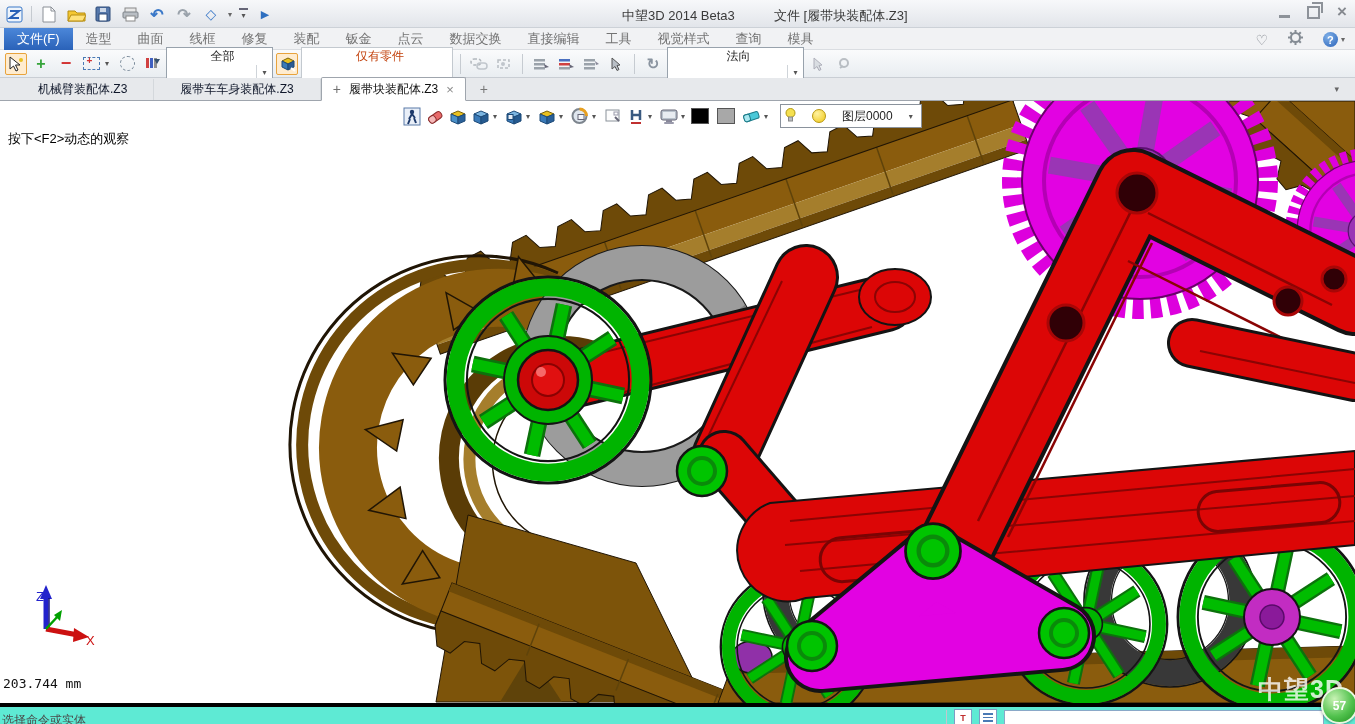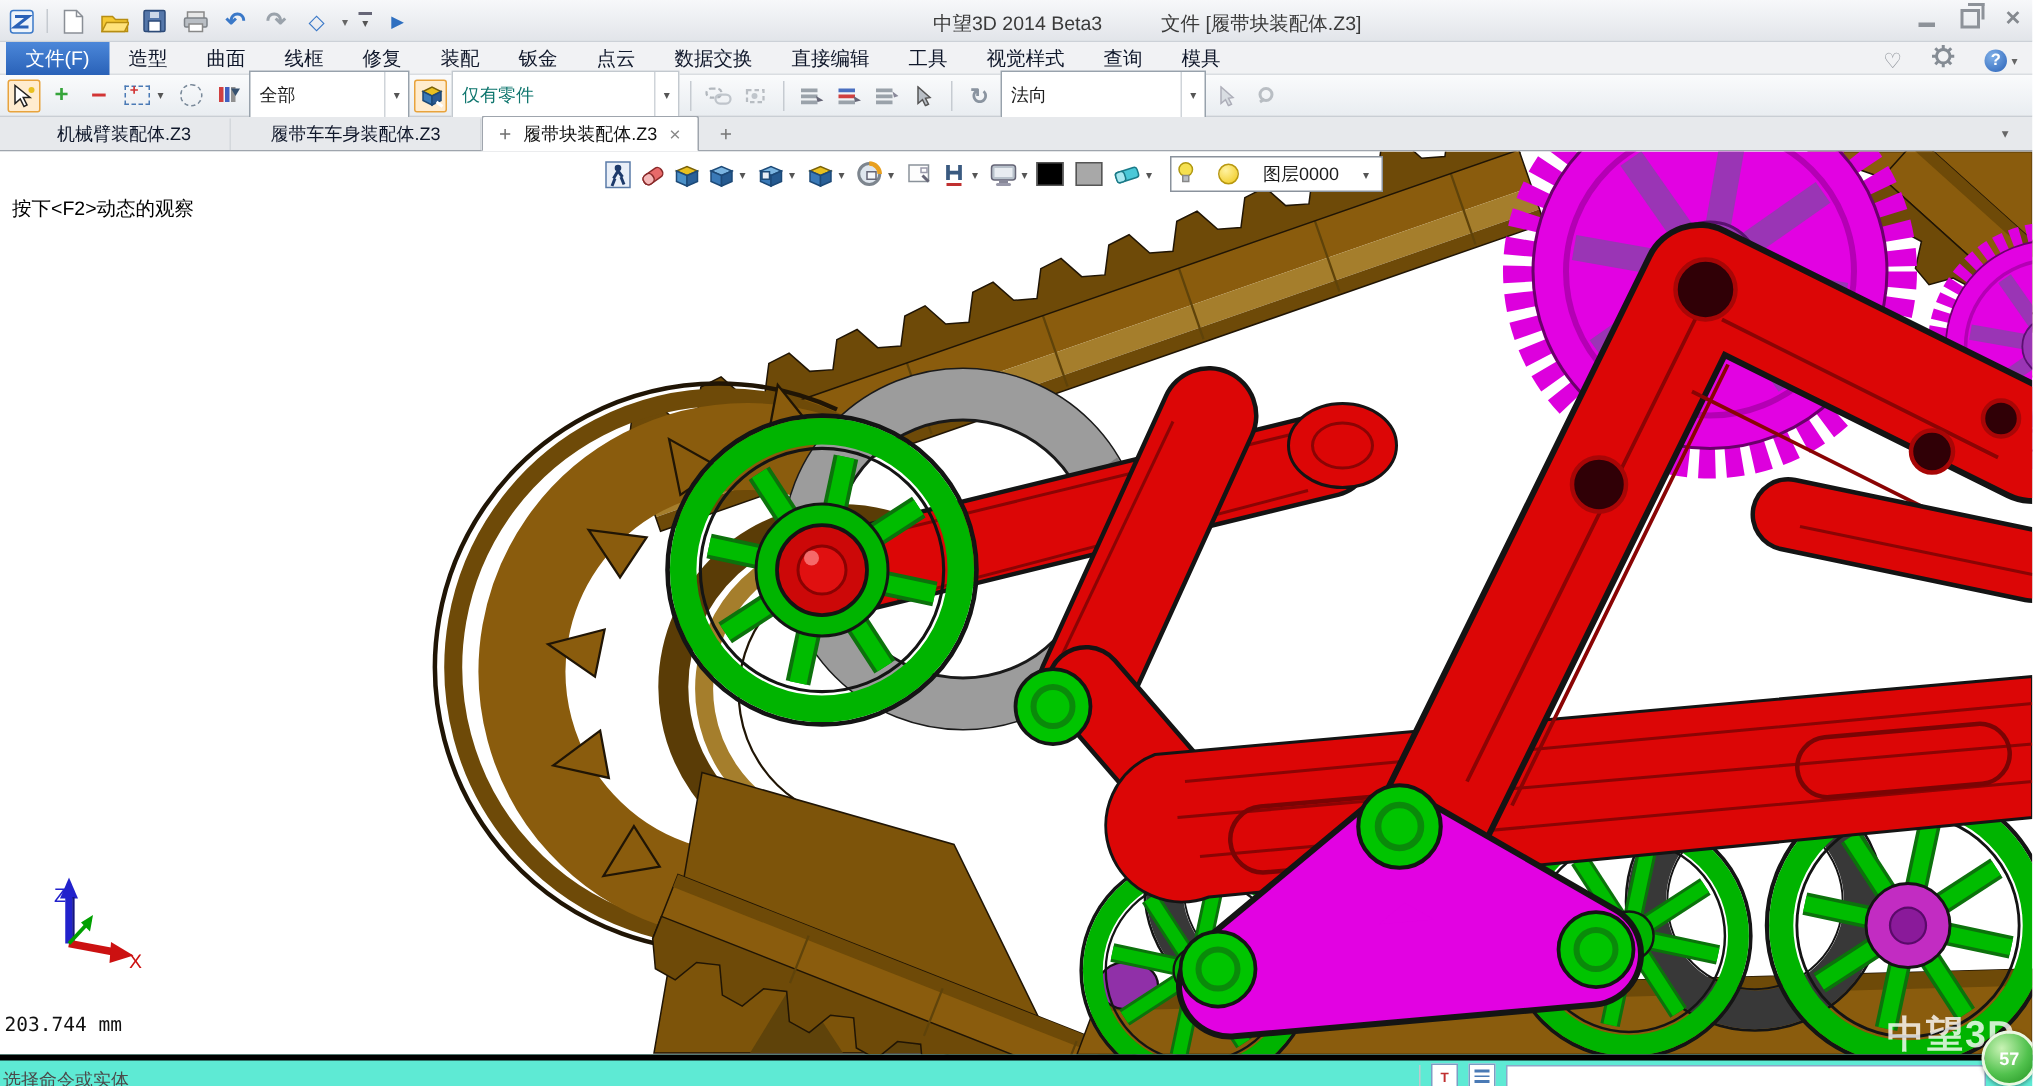--- a/index.html
+++ b/index.html
@@ -20,42 +20,42 @@
   .caretbar i{display:block;width:9px;height:2px;background:#667;margin-bottom:1px;}
   .app-title{position:absolute;left:622px;top:7px;font-size:13px;color:#3a3a3a;}
   .doc-title{position:absolute;left:762px;top:7px;font-size:13px;color:#3a3a3a;margin-left:12px;}
   .winbtns{position:absolute;right:8px;top:5px;display:flex;gap:17px;align-items:center;}
   .wmin{width:11px;height:3px;background:#8d9299;margin-top:8px;}
   .wrest{width:9px;height:9px;border:2px solid #8d9299;position:relative;}
   .wrest:after{content:"";position:absolute;left:3px;top:-6px;width:9px;height:9px;border:2px solid #8d9299;border-bottom:none;border-left:none;}
   .wclose{color:#85898f;font-size:17px;font-weight:bold;line-height:14px;}
   
   .menubar{top:28px;height:22px;background:#f1f2f4;display:flex;align-items:flex-start;padding-left:4px;border-bottom:1px solid #dadde1;}
-  .menu-item{padding:2px 13px;font-size:13px;color:#0f172a;white-space:nowrap;}
+  .menu-item{padding:2px 13px;font-size:13px;color:#737373;white-space:nowrap;}
   .menu-item.active{background:linear-gradient(#4b87d9,#2a62b8);color:#fff;}
   .menu-right{position:absolute;right:10px;top:2px;display:flex;gap:20px;align-items:center;}
   .heart{color:#8a8f96;font-size:14px;}
   .helpc{width:15px;height:15px;border-radius:50%;background:radial-gradient(circle at 35% 30%,#7fb0e8,#2a62b8);
     color:#fff;font-size:11px;font-weight:bold;display:flex;align-items:center;justify-content:center;}
   
   .toolbar{top:50px;height:28px;background:linear-gradient(#fafbfc,#e9edf1);border-bottom:1px solid #c9ced4;
     display:flex;align-items:center;gap:3px;padding-left:5px;}
   .ticon{min-width:22px;height:22px;border:1px solid transparent;display:flex;align-items:center;justify-content:center;box-sizing:border-box;}
   .ticon.hl{background:#ffeccf;border:1px solid #e8a33d;border-radius:2px;}
   .tplus{color:#35a43a;font-weight:bold;font-size:16px;}
   .tminus{color:#d23434;font-weight:bold;font-size:18px;}
   .winsel{width:15px;height:11px;border:1px dashed #4a7ab5;position:relative;}
   .winsel b{position:absolute;left:3px;top:-3px;color:#d23434;font-size:10px;}
   .circsel{width:13px;height:13px;border:1px dashed #7a8a9a;border-radius:50%;}
   .sep{width:1px;height:20px;background:#c6cbd1;margin:0 4px;}
   .combo{height:33px;background:#fff;border:1px solid #98a2ac;display:flex;align-items:center;font-size:12px;
-    padding-left:6px;color:#1d1d1d;box-sizing:border-box;}
+    padding-left:6px;color:#1d1d1d;box-sizing:border-box;flex-direction:column;}
   .combo .dd{margin-left:auto;width:15px;height:100%;border-left:1px solid #cfd4d9;display:flex;align-items:center;justify-content:center;}
   .dd:after{content:"▾";font-size:8px;color:#555;}
-  .combo.disabled{color:#0f766e;border-color:#c3c9cf;gap:16px;}
+  .combo.disabled{color:#c2410c;border-color:#c3c9cf;gap:16px;}
   .grayicon{opacity:.55;}
   .rot{color:#8a94a0;font-size:15px;font-weight:bold;}
   
   .tabbar{top:78px;height:23px;background:#e7e9ec;border-bottom:1px solid #9fa5ad;display:flex;align-items:flex-end;}
   .tab{height:21px;padding:0 26px;font-size:12px;color:#0f172a;display:flex;align-items:center;border-right:1px solid #d4d8dc;}
   .tab.first{margin-left:12px;}
   .tab.active{background:#fff;border:1px solid #9fa5ad;border-bottom:1px solid #fff;margin-bottom:-1px;height:22px;
     border-radius:2px 2px 0 0;padding:0 11px;gap:8px;color:#111;}
   .tab .pin{color:#707070;font-size:14px;}
   .tab .close{color:#8a8a8a;font-size:13px;}

